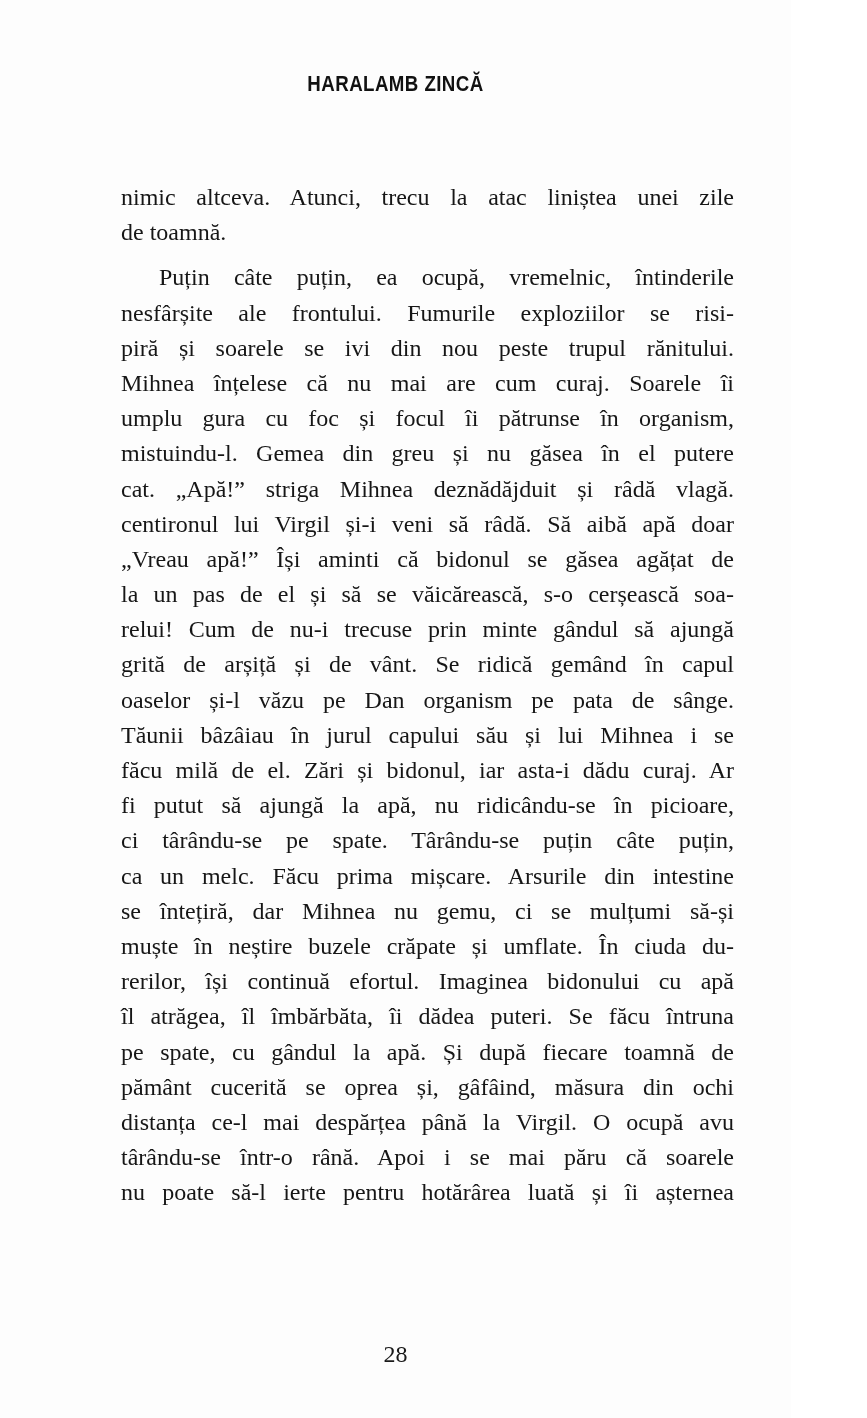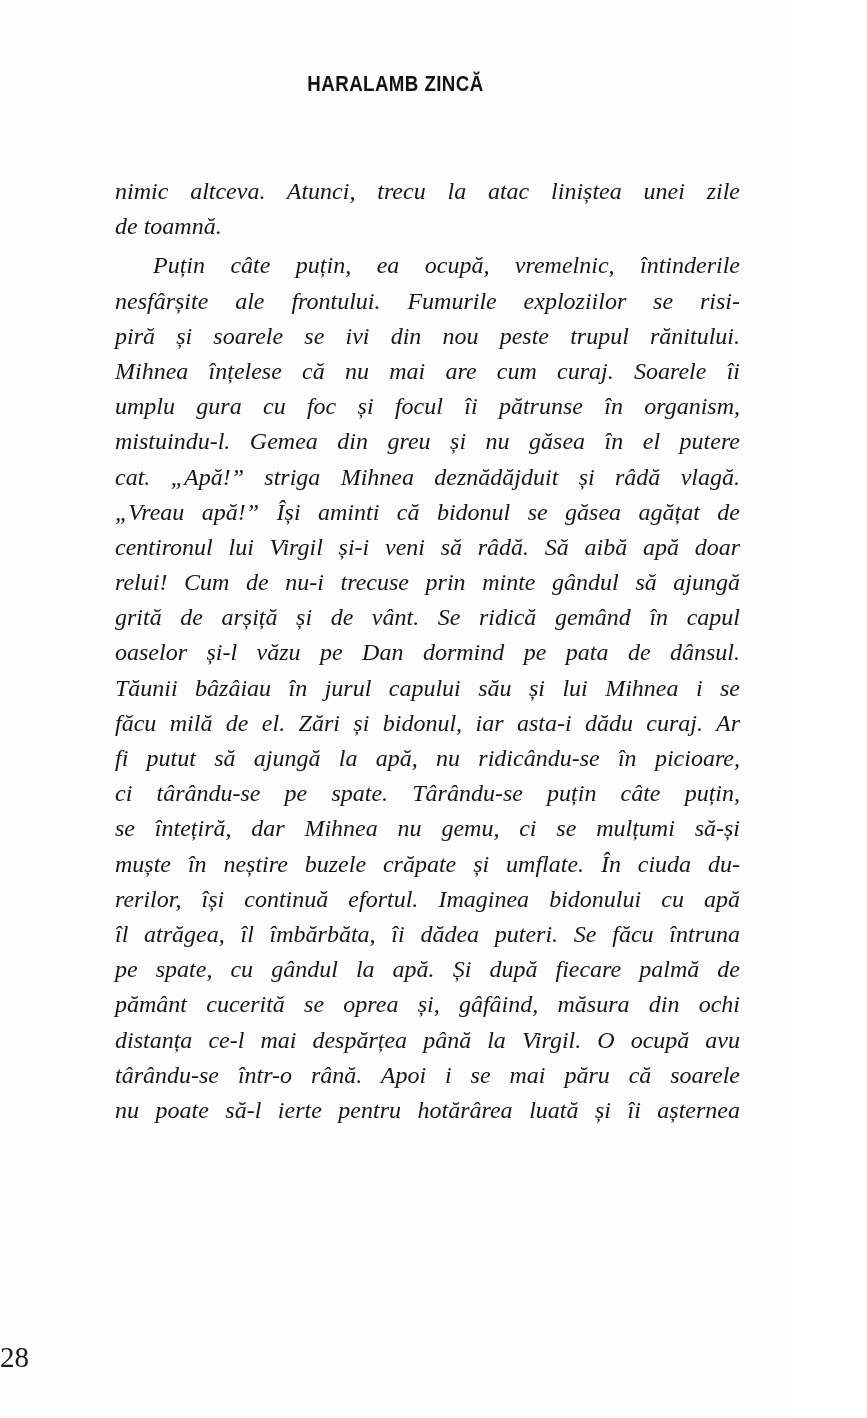--- a/index.html
+++ b/index.html
@@ -33,44 +33,43 @@
   .body-text {
     position: absolute;
     top: 170px;
     left: 111px;
     width: 633px;
     font-size: 24px;
     line-height: 35.2px;
     color: #161616;
   }
   .paragraph {
-    margin: 4px;
+    margin: 10px;
     padding: 0;
-    font-style: italic;
   }
   .line {
     text-align: justify;
     text-align-last: justify;
     white-space: normal;
     height: 35.2px;
     overflow: visible;
   }
   .line.last-left {
     text-align-last: left;
   }
   .line.first-line {
     text-indent: 38px;
   }
   .page-number {
     position: absolute;
     top: 1341px;
     left: 0;
     width: 100%;
-    text-align: left;
-    font-size: 29px;
+    text-align: center;
+    font-size: 24px;
     color: #1a1a1a;
   }
 </style>
 </head>
 <body>
 
 <div class="page">
   <div class="running-header">HARALAMB ZINCĂ</div>
 
   <div class="body-text">
@@ -79,34 +78,36 @@
         <div class="line last-left">de toamnă.</div>
       </div>
       <div class="paragraph">
         <div class="line first-line">Puțin câte puțin, ea ocupă, vremelnic, întinderile</div>
         <div class="line">nesfârșite ale frontului. Fumurile exploziilor se risi-</div>
         <div class="line">piră și soarele se ivi din nou peste trupul rănitului.</div>
         <div class="line">Mihnea înțelese că nu mai are cum curaj. Soarele îi</div>
         <div class="line">umplu gura cu foc și focul îi pătrunse în organism,</div>
         <div class="line">mistuindu-l. Gemea din greu și nu găsea în el putere</div>
         <div class="line">cat. „Apă!” striga Mihnea deznădăjduit și râdă vlagă.</div>
+        <div class="line">centironul lui Virgil și-i veni să râdă. Să aibă apă doar</div>
         <div class="line">„Vreau apă!” Își aminti că bidonul se găsea agățat de</div>
-        <div class="line">centironul lui Virgil și-i veni să râdă. Să aibă apă doar</div>
+        <div class="line">la un pas de el și să se văicărească, s-o cerșească soa-</div>
         <div class="line">relui! Cum de nu-i trecuse prin minte gândul să ajungă</div>
         <div class="line">grită de arșiță și de vânt. Se ridică gemând în capul</div>
-        <div class="line">oaselor și-l văzu pe Dan dormind pe pata de dânsul.</div>
+        <div class="line">oaselor și-l văzu pe Dan organism pe pata de sânge.</div>
         <div class="line">Tăunii bâzâiau în jurul capului său și lui Mihnea i se</div>
         <div class="line">făcu milă de el. Zări și bidonul, iar asta-i dădu curaj. Ar</div>
         <div class="line">fi putut să ajungă la apă, nu ridicându-se în picioare,</div>
         <div class="line">ci târându-se pe spate. Târându-se puțin câte puțin,</div>
+        <div class="line">ca un melc. Făcu prima mișcare. Arsurile din intestine</div>
         <div class="line">se întețiră, dar Mihnea nu gemu, ci se mulțumi să-și</div>
         <div class="line">muște în neștire buzele crăpate și umflate. În ciuda du-</div>
         <div class="line">rerilor, își continuă efortul. Imaginea bidonului cu apă</div>
         <div class="line">îl atrăgea, îl îmbărbăta, îi dădea puteri. Se făcu întruna</div>
-        <div class="line">pe spate, cu gândul la apă. Și după fiecare palmă de</div>
+        <div class="line">pe spate, cu gândul la apă. Și după fiecare toamnă de</div>
         <div class="line">pământ cucerită se oprea și, gâfâind, măsura din ochi</div>
         <div class="line">distanța ce-l mai despărțea până la Virgil. O ocupă avu</div>
         <div class="line">târându-se într-o rână. Apoi i se mai păru că soarele</div>
         <div class="line">nu poate să-l ierte pentru hotărârea luată și îi așternea</div>
       </div>
     </div>
 
   <div class="page-number">28</div>
 </div>
 

